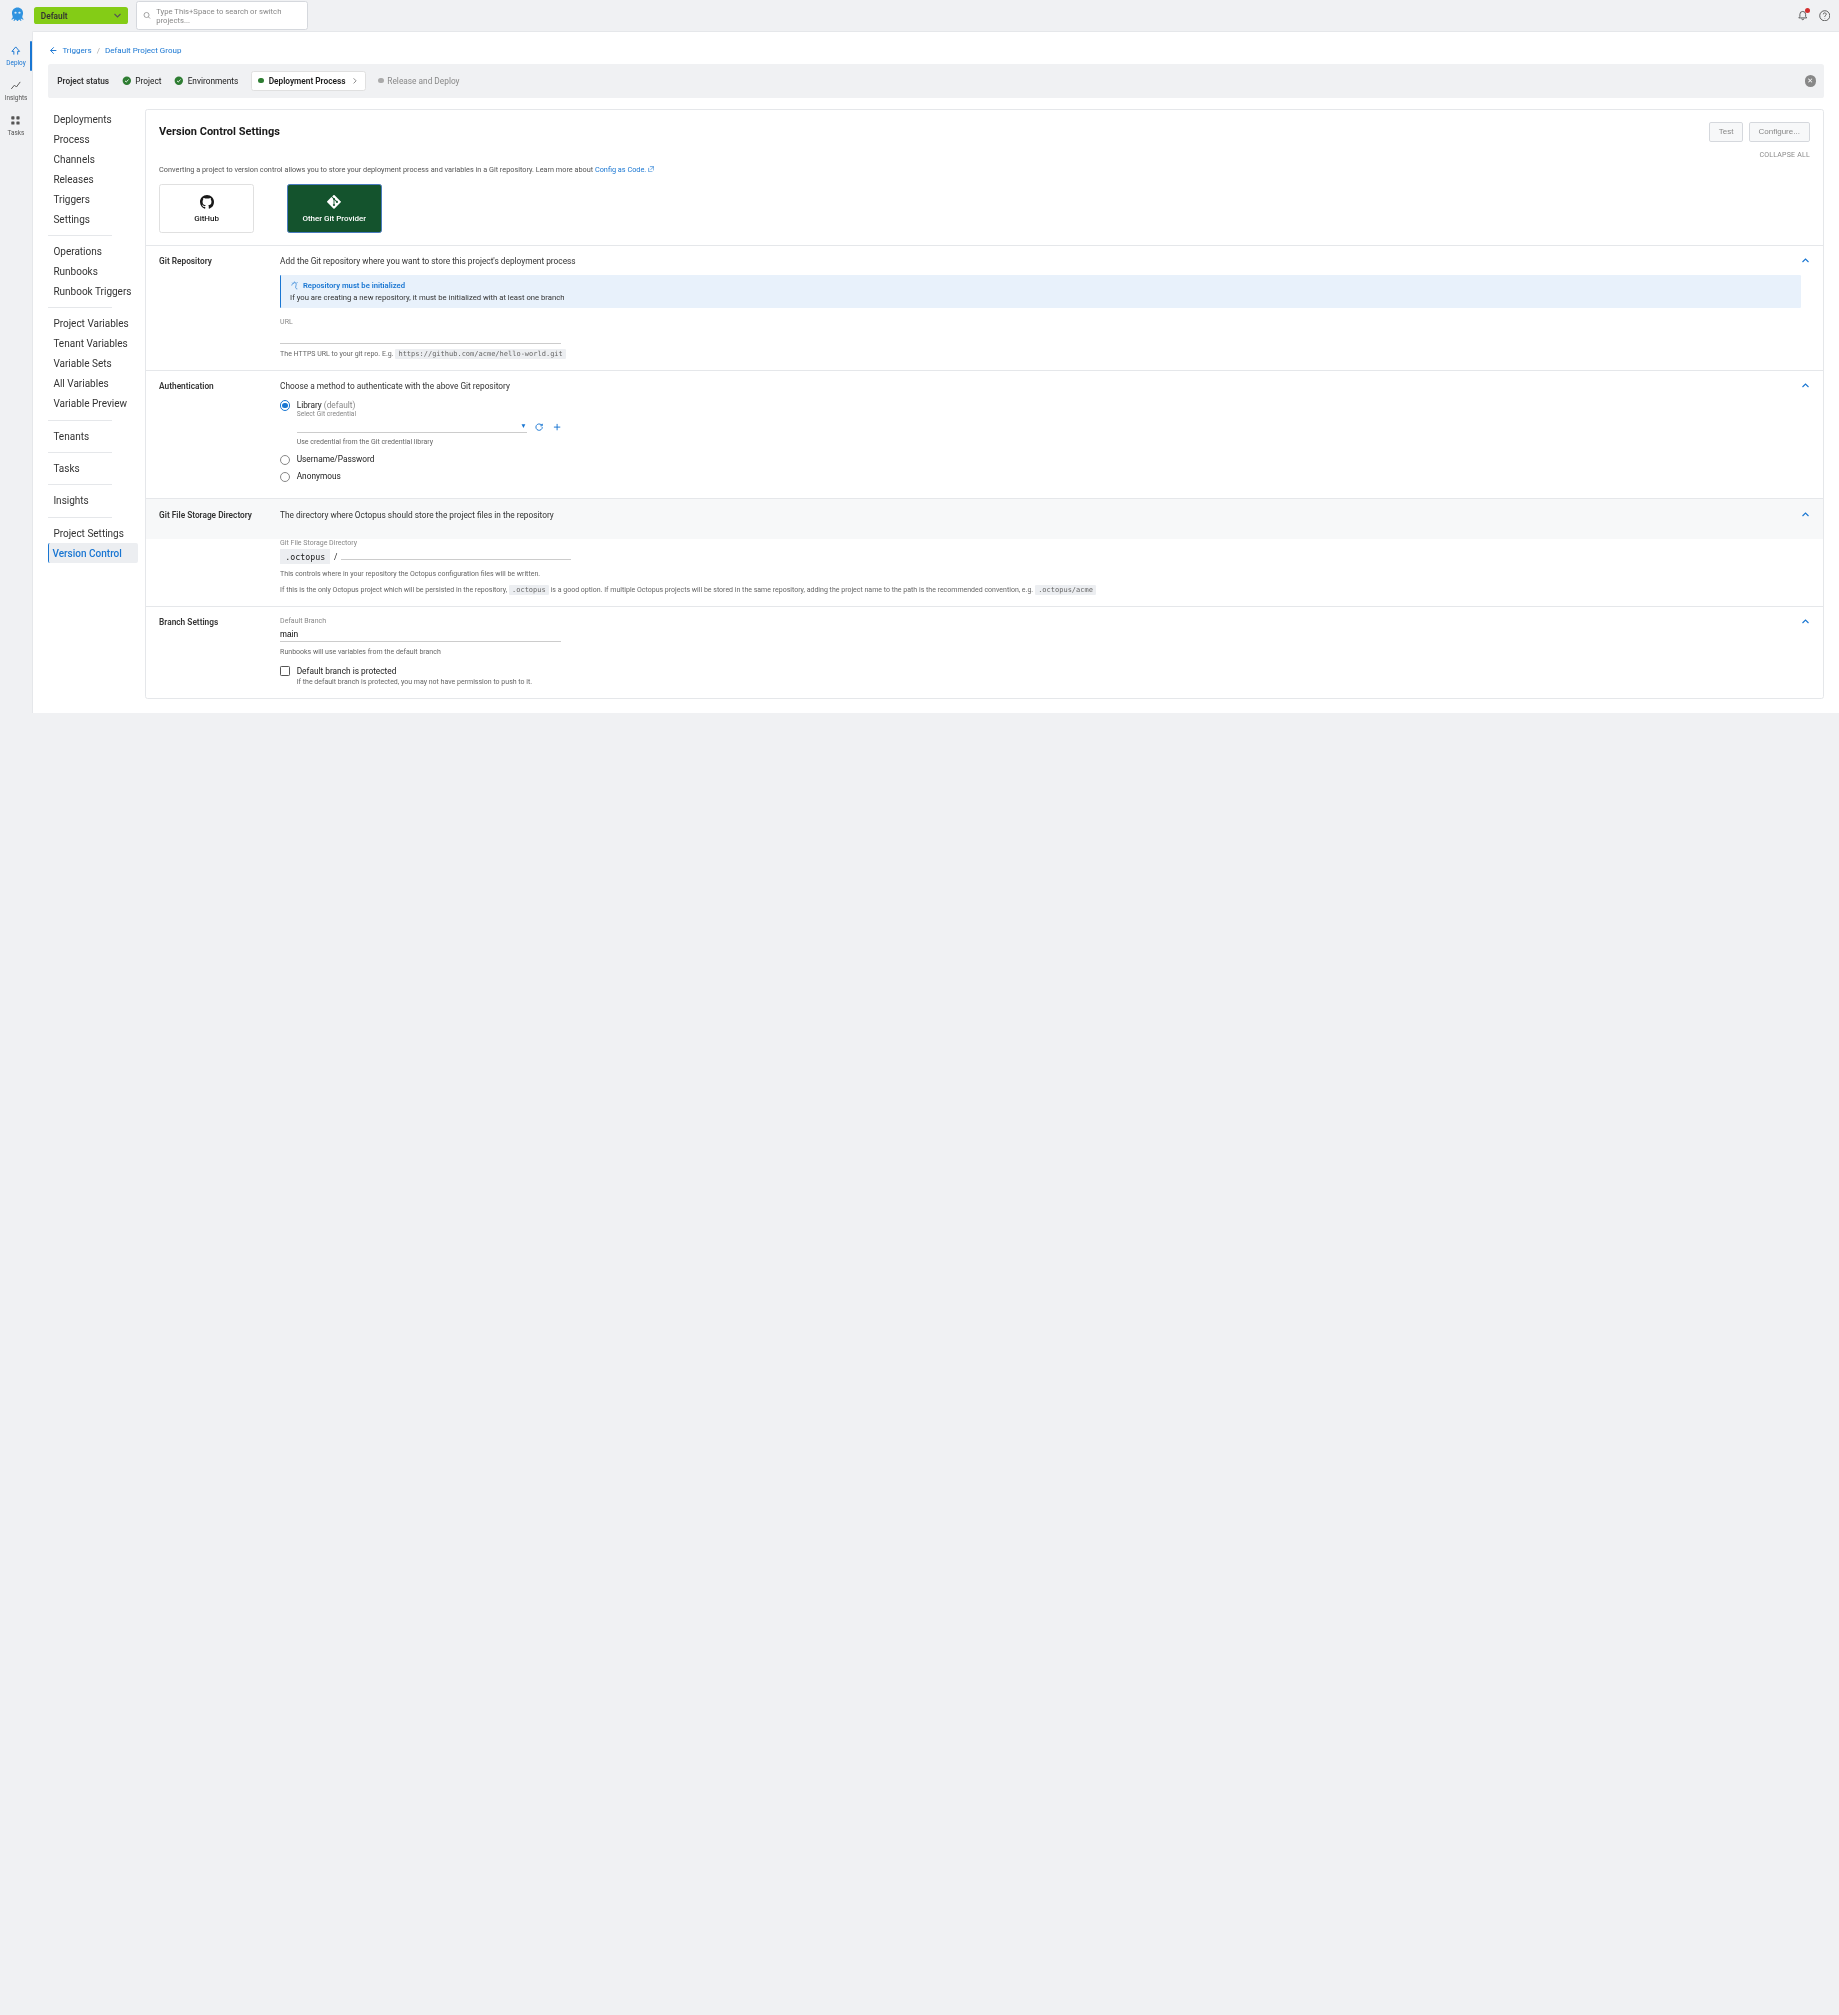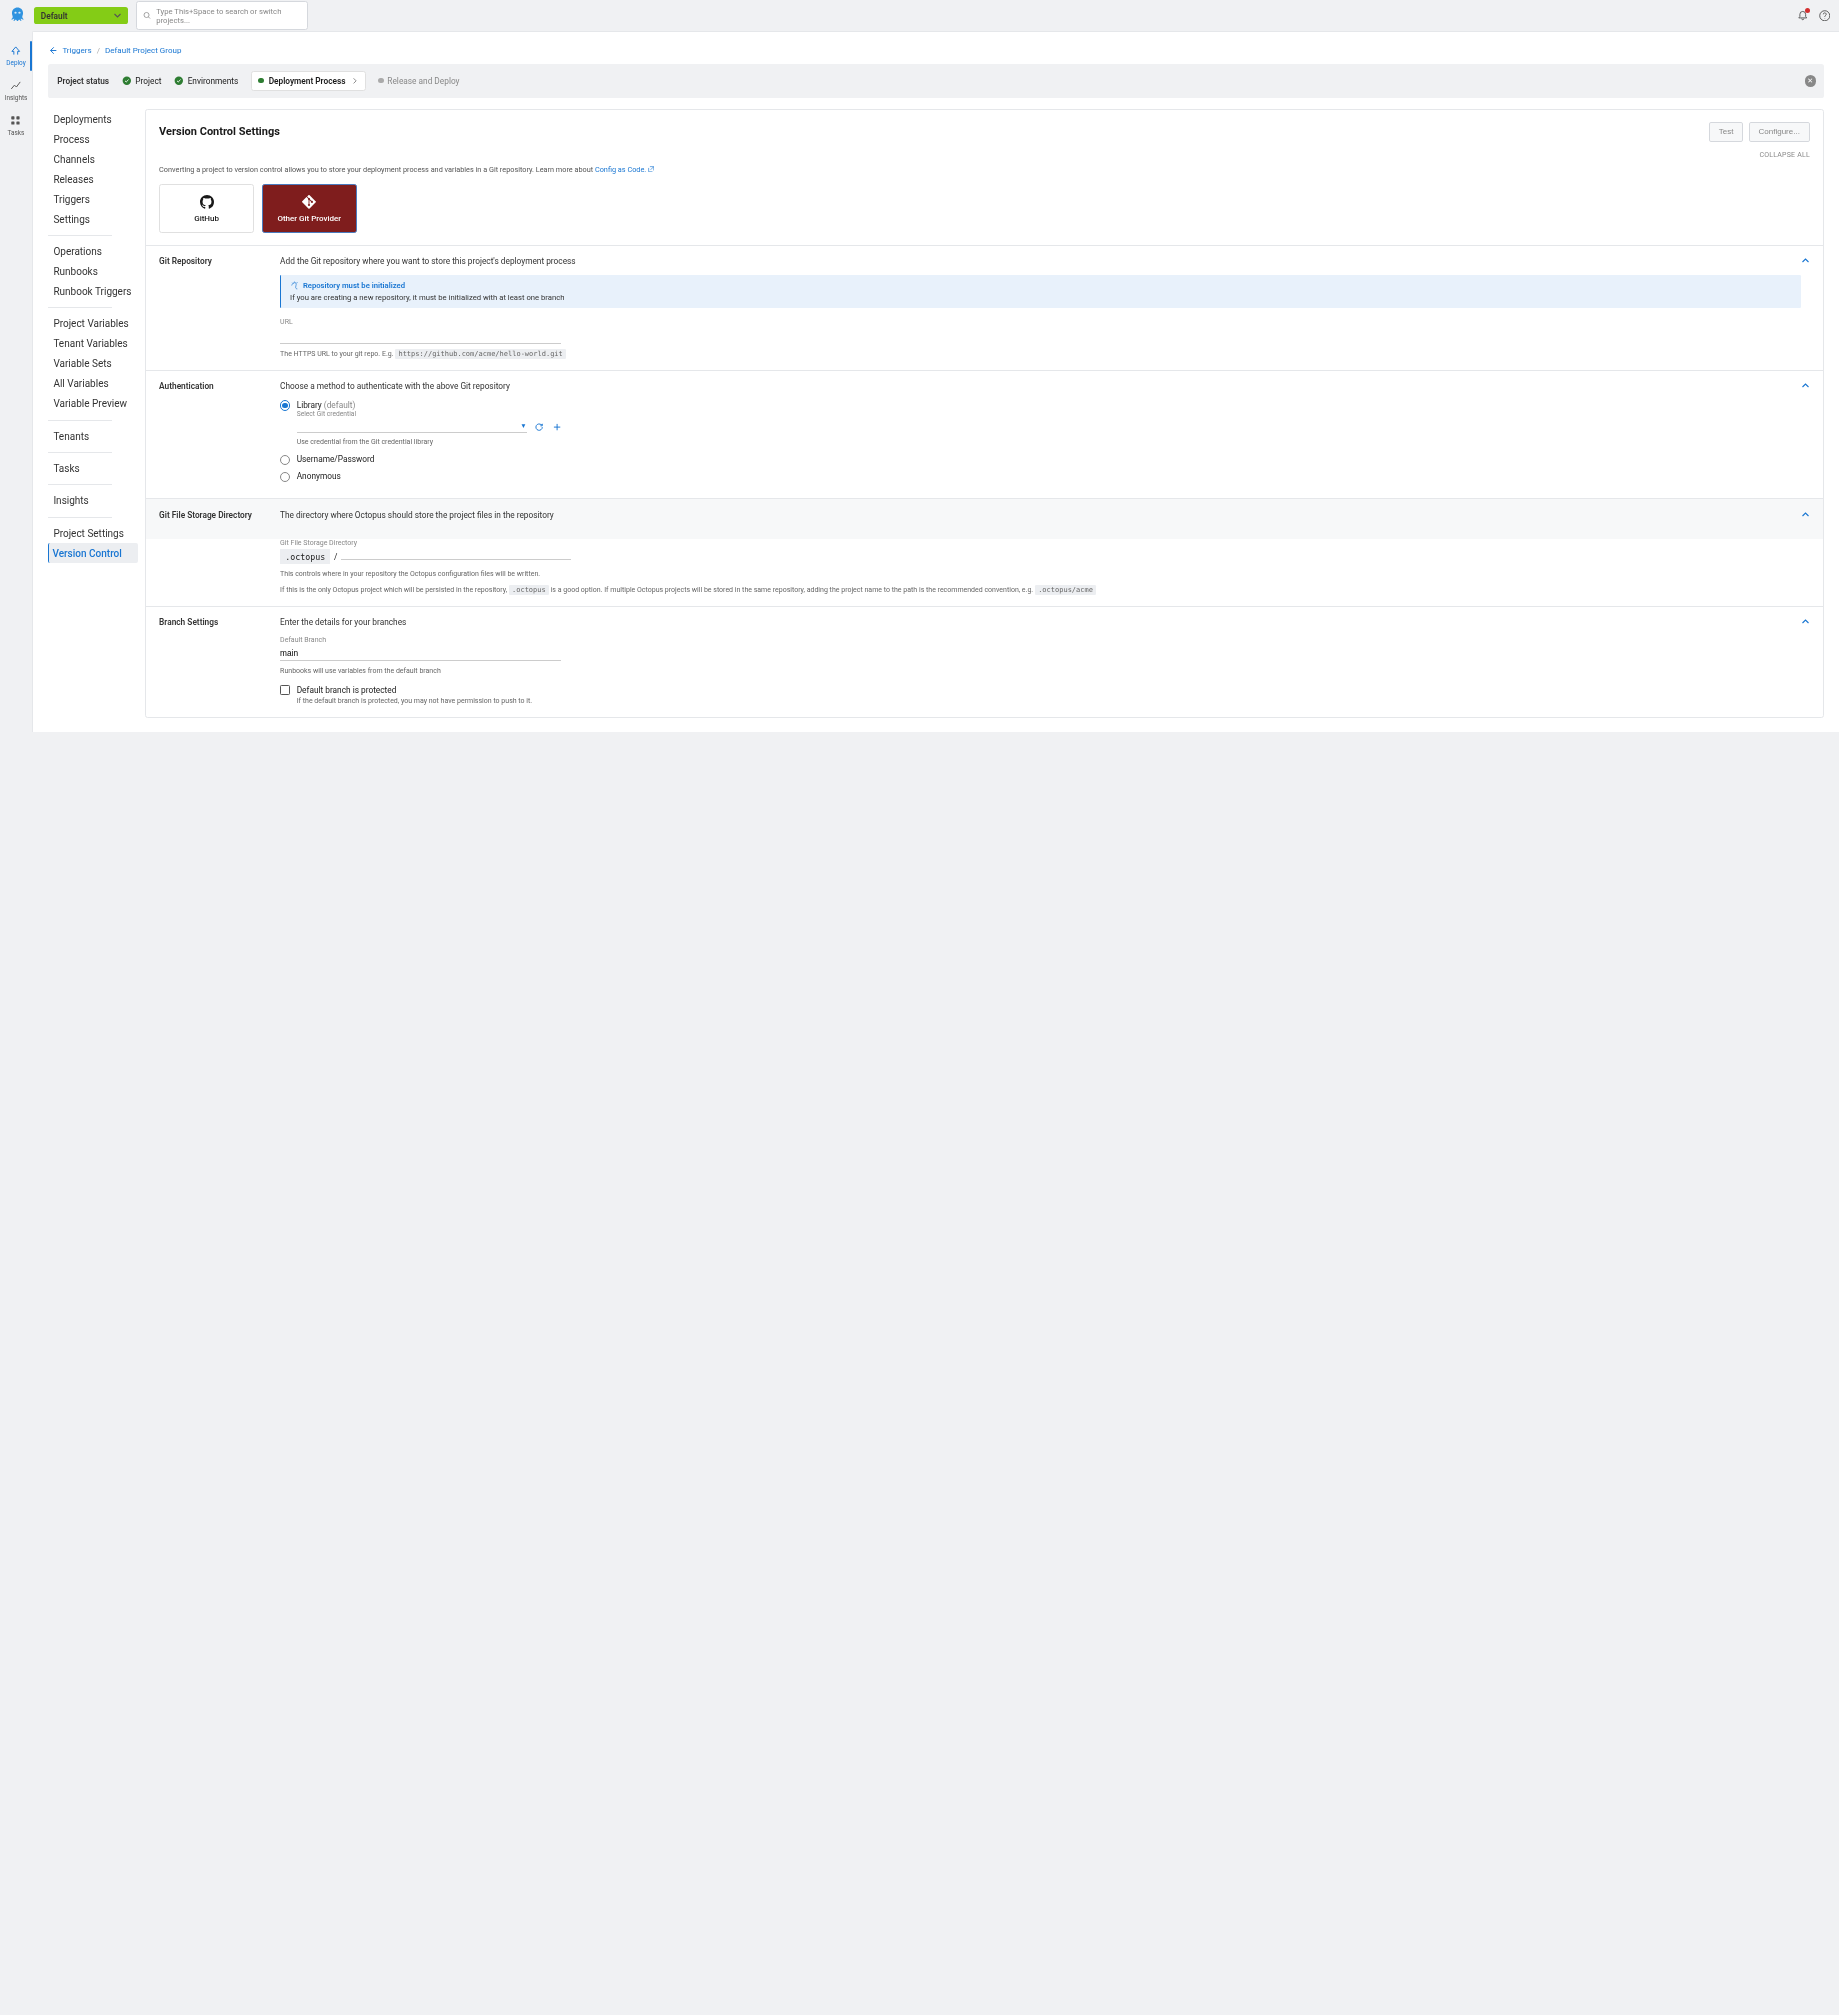--- a/index.html
+++ b/index.html
@@ -50,21 +50,21 @@
 .panel-header { display:flex; align-items:center; padding:11.5px 12.8px 9px; }
 .panel-title { font-size:11px; font-weight:700; flex:1; }
 .btn { border:0.6px solid #d5d8dd; background:#f7f8f9; color:#888; padding:4.5px 9px; border-radius:1.9px; font-size:8px; cursor:pointer; margin-left:5.1px; }
 .panel-sub { text-align:right; padding:0 12.8px 6.4px; font-size:7px; color:#888; letter-spacing:0.2px; }
 .panel-desc { padding:0 12.8px 10.2px; font-size:7.3px; color:#555; }
 .panel-desc a { color:#1976d2; text-decoration:none; }
 .ext-icon { display:inline-block; width:6.4px; height:6.4px; }
 
 .provider-cards { display:flex; gap:7.7px; padding:0 12.8px 11.5px; }
 .provider-card { width:95px; height:49px; border:0.6px solid #e0e0e0; border-radius:2.6px; display:flex; flex-direction:column; align-items:center; justify-content:center; gap:5.1px; cursor:pointer; font-size:8px; font-weight:500; }
-.provider-card.selected { background:#7f1d1d; color:#fff; border-color:#4a7bbf; }
+.provider-card.selected { background:#14532d; color:#fff; border-color:#4a7bbf;margin-left:25px; }
 
 .section { border-top:0.6px solid #e5e7ea; display:flex; padding:10.2px 12.8px; gap:0; }
 .section-left { width:121px; font-size:8.3px; font-weight:600; color:#333; flex-shrink:0; }
 .section-right { flex:1; }
 .section-desc { font-size:8.3px; color:#333; margin-bottom:9px; }
 .collapse-icon { color:#1976d2; margin-left:auto; width:9px; height:9px; flex-shrink:0; }
 .section { position:relative; }
 
 .callout { background:#e8f1fb; border-left:1.9px solid #1976d2; padding:6.4px 9px; border-radius:1.3px; margin-bottom:10.2px; font-size:7.7px; }
 .callout-title { color:#1976d2; font-weight:600; margin-bottom:2.6px; display:flex; align-items:center; gap:3.8px; }
@@ -347,21 +347,20 @@
               <div class="help-text">This controls where in your repository the Octopus configuration files will be written.</div>
               <div class="help-text">
                 <span>If this is the only Octopus project which will be persisted in the repository, </span><span class="code-chip">.octopus</span><span> is a good option. If multiple Octopus projects will be stored in the same repository, adding the project name to the path is the recommended convention, e.g. </span><span class="code-chip">.octopus/acme</span>
               </div>
             </div>
           </div>
 
           <div class="section">
             <div class="section-left">Branch Settings</div>
             <div class="section-right">
-              <div class="section-desc">Enter the details for your branches</div>
               <div class="field-label">Default Branch</div>
               <input class="text-input" value="main" style="">
               <div class="help-text">Runbooks will use variables from the default branch</div>
               <div class="checkbox-row">
                 <div class="checkbox"></div>
                 <div>
                   <div style="font-size:8.3px">Default branch is protected</div>
                   <div class="help-text" style="margin-top:1.3px">If the default branch is protected, you may not have permission to push to it.</div>
                 </div>
               </div>

